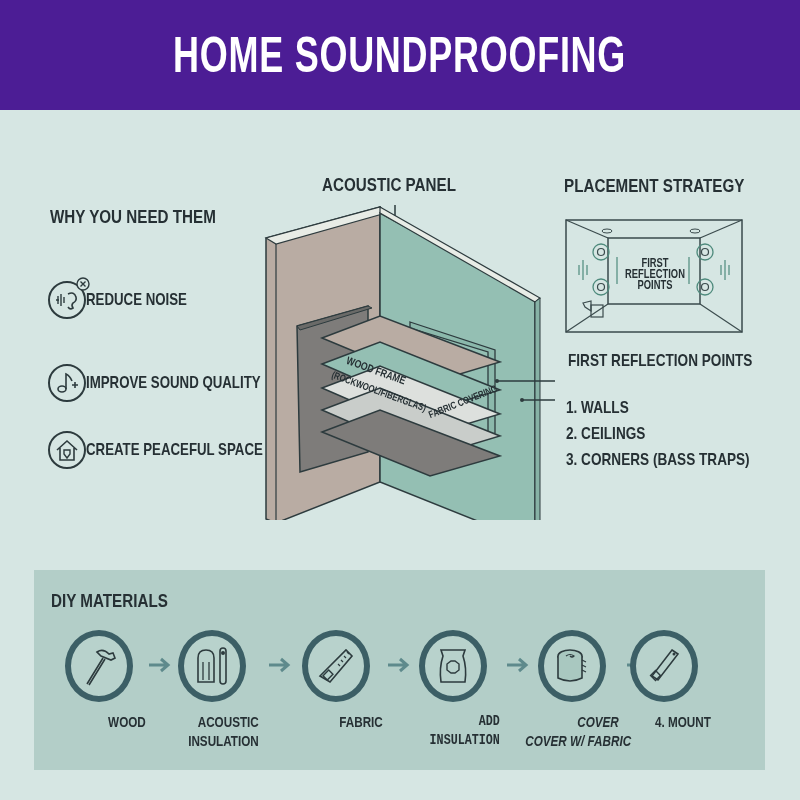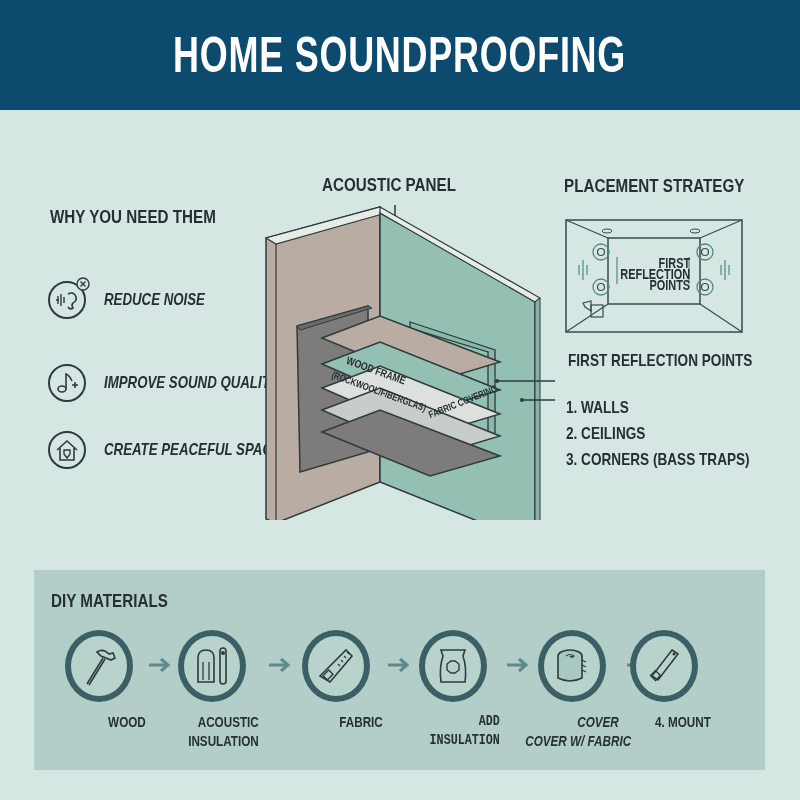--- a/index.html
+++ b/index.html
@@ -5,35 +5,35 @@
   * { box-sizing: border-box; margin: 0; padding: 0; }
   html, body { width: 800px; height: 800px; overflow: hidden; }
   body {
     background: #d6e6e3;
     font-family: "Liberation Sans", "DejaVu Sans", sans-serif;
     color: #2a3336;
     position: relative;
   }
   .header {
     position: absolute; left: 0; top: 0; width: 800px; height: 110px;
-    background: #0c4a6e;
+    background: #4c1d95;
     display: flex; align-items: center; justify-content: center;
   }
   .header .title {
     color: #ffffff; font-size: 50px; font-weight: 700;
     font-family: "Liberation Sans", sans-serif;
     transform: scaleX(0.72); letter-spacing: 1px;
     white-space: nowrap;
   }
   .section-title {
     position: absolute; font-size: 19px; font-weight: 700; white-space: nowrap;
     transform: scaleX(0.8); transform-origin: left center; color: #263034;
   }
   .benefit {
-    position: absolute; left: 48px; display: flex; align-items: center; gap: 18px; font-style: italic;
+    position: absolute; left: 48px; display: flex; align-items: center; 
   }
   .benefit .icon-circle {
     width: 38px; height: 38px; border: 2px solid #2d3b3e; border-radius: 50%;
     display: flex; align-items: center; justify-content: center; position: relative;
   }
   .benefit .label {
     font-size: 17px; font-weight: 700; white-space: nowrap; transform: scaleX(0.78);
     transform-origin: left center; color: #263034;
   }
   .list-item {
@@ -168,21 +168,21 @@
       <line x1="22" y1="46" x2="22" y2="56"></line>
     <line x1="156" y1="46" x2="156" y2="56"></line>
       <line x1="160" y1="41" x2="160" y2="61"></line>
       <line x1="164" y1="46" x2="164" y2="56"></line>
     <line x1="52" y1="38" x2="52" y2="65"></line>
       <line x1="124" y1="38" x2="124" y2="65"></line>
   </g>
   <rect x="26" y="86" width="12" height="12" fill="none" stroke="#3a4a4c" stroke-width="1.2"></rect>
   <path d="M18 84 l8 -2 v10 l-6 -4 z" fill="none" stroke="#3a4a4c" stroke-width="1.2"></path>
 </svg>
-<div style="position:absolute; left:610px; top:258px; width:90px; text-align:right; font-size:14px; font-weight:700; line-height:11px; color:#263034;">
+<div style="position:absolute; left:610px; top:258px; width:90px; text-align:center; font-size:12px; font-weight:700; line-height:11px; color:#263034;">
   <div style="transform:scaleX(0.78);">FIRST REFLECTION</div>
   <div style="transform:scaleX(0.78);">POINTS</div>
 </div>
 
 <div class="section-title" style="left:568px; top:351px; font-size:17px;">FIRST REFLECTION POINTS</div>
 <div class="list-item" style="top:398px;">1. WALLS</div>
 <div class="list-item" style="top:424px;">2. CEILINGS</div>
 <div class="list-item" style="top:450px;">3. CORNERS (BASS TRAPS)</div>
 
 <div class="diy-box"></div>

